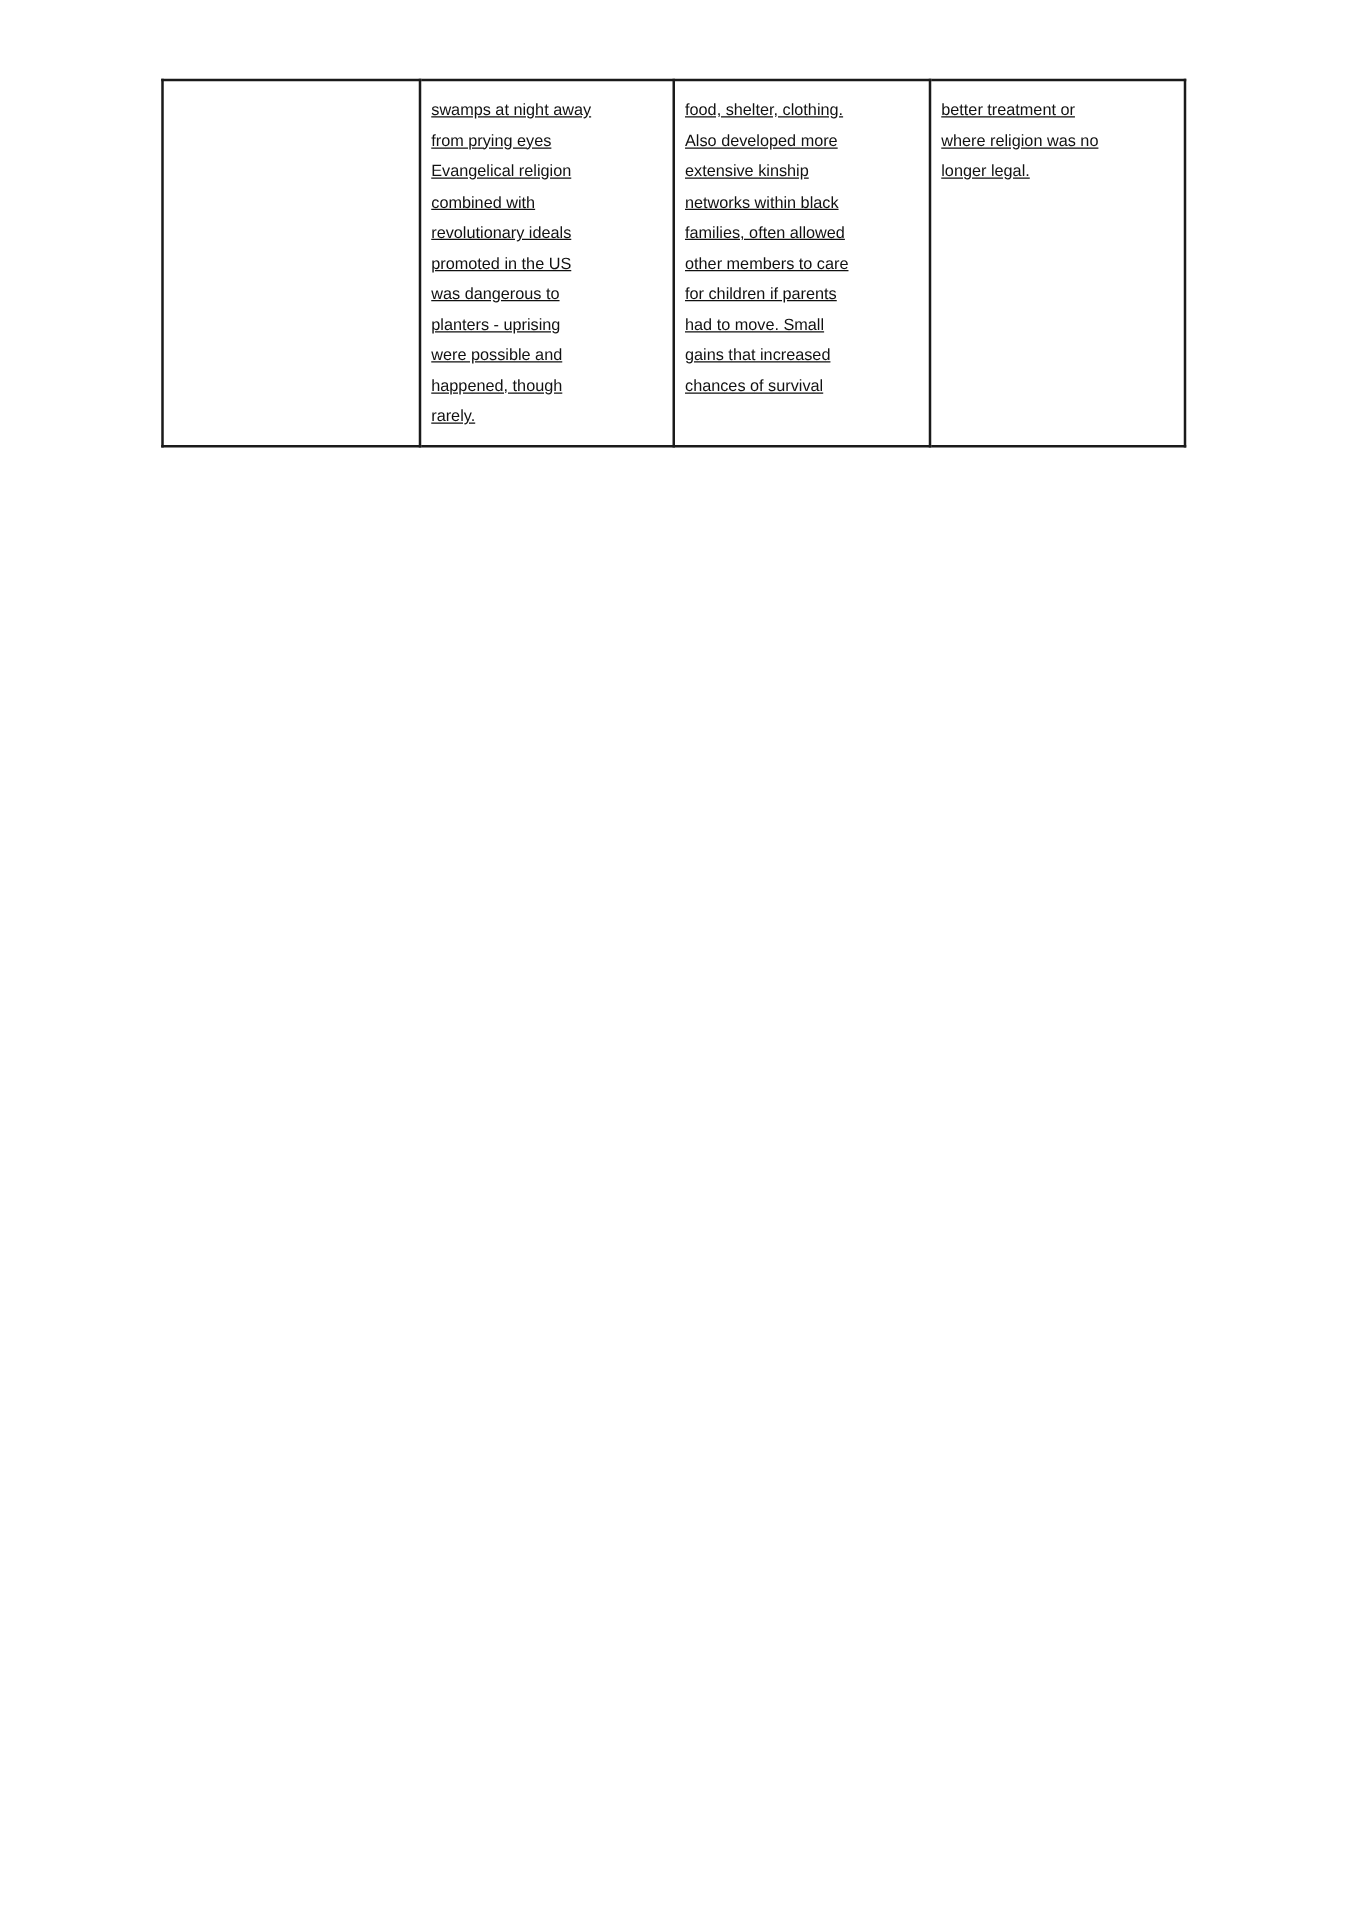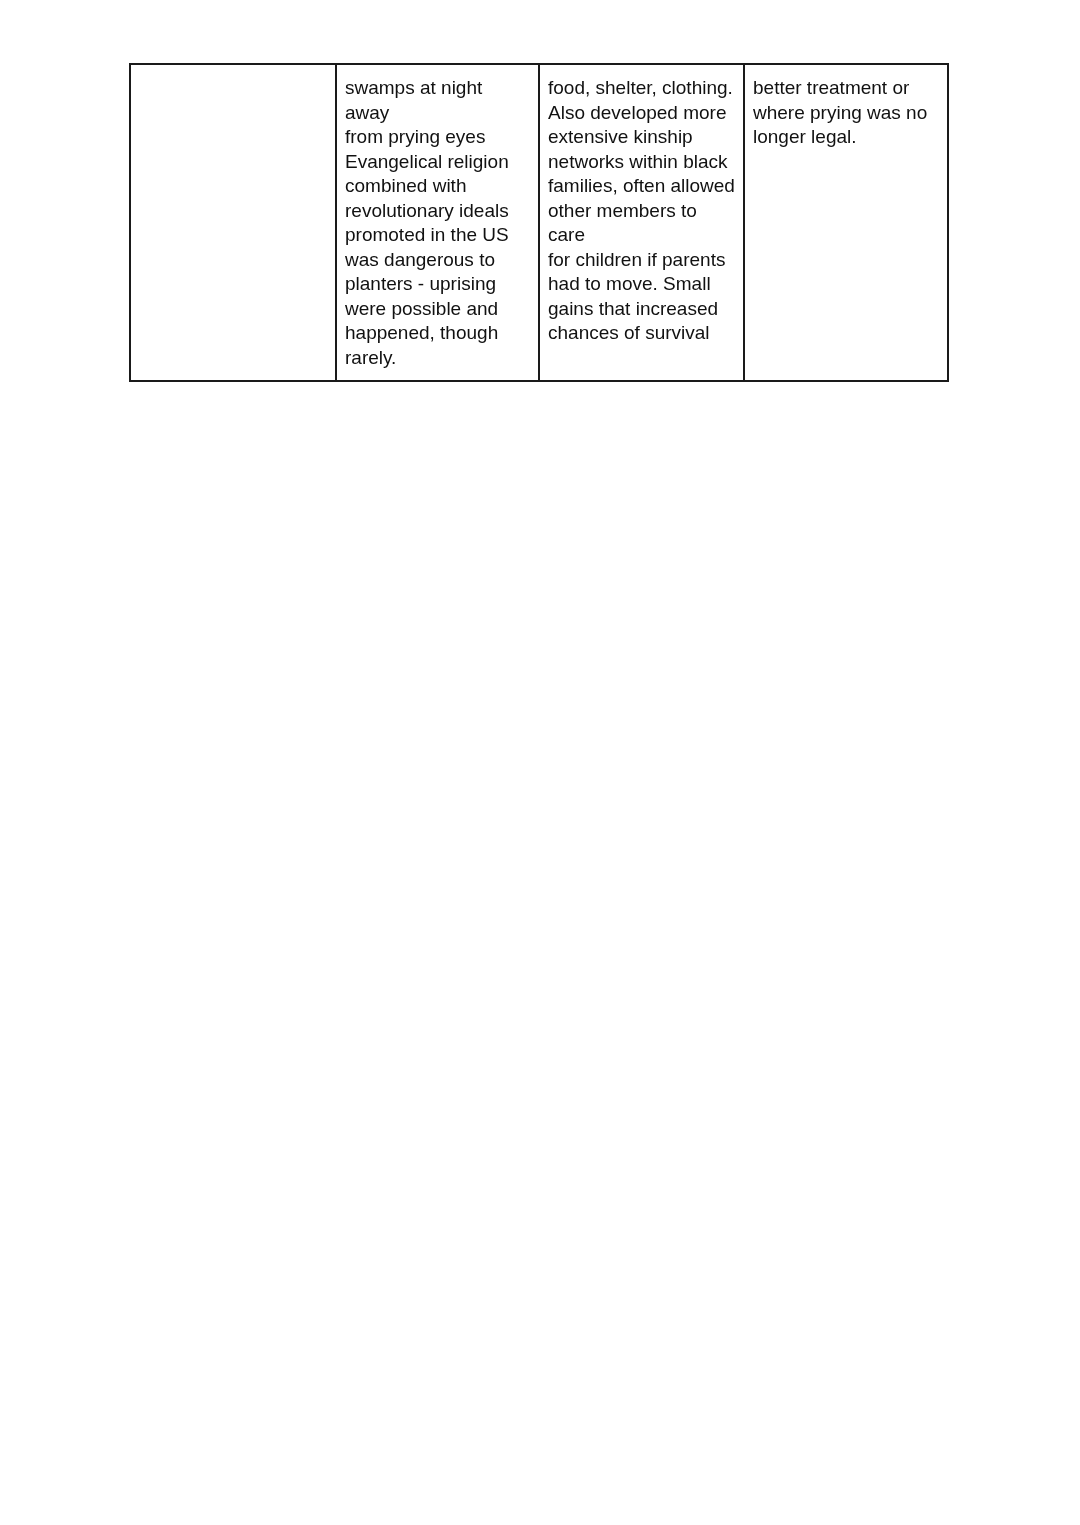--- a/index.html
+++ b/index.html
@@ -5,23 +5,24 @@
     html, body { margin: 0; padding: 0; background: #ffffff; }
     body { width: 1080px; height: 1525px; position: relative; overflow: hidden; }
     .page-table {
       position: absolute;
       left: 129px;
       top: 63px;
       width: 726px;
       border-collapse: collapse;
       table-layout: fixed;
       font-family: "Liberation Sans", sans-serif;
-      font-size: 19px;
+      font-size: 13px;
       line-height: 24.5px;
       color: #111111;
+      text-decoration: underline;
     }
     .page-table td {
       border: 2px solid #1a1a1a;
       vertical-align: top;
       padding: 11px 8px 10px 8px;
       height: 266px;
       white-space: pre-line;
     }
     .c1 { width: 206px; }
     .c2 { width: 203px; }
@@ -56,17 +57,17 @@
 Also developed more
 extensive kinship
 networks within black
 families, often allowed
 other members to care
 for children if parents
 had to move. Small
 gains that increased
 chances of survival</td>
       <td>better treatment or
-where prying was no
+where religion was no
 longer legal.</td>
     </tr>
   </tbody>
 </table>
 
 </body></html>

